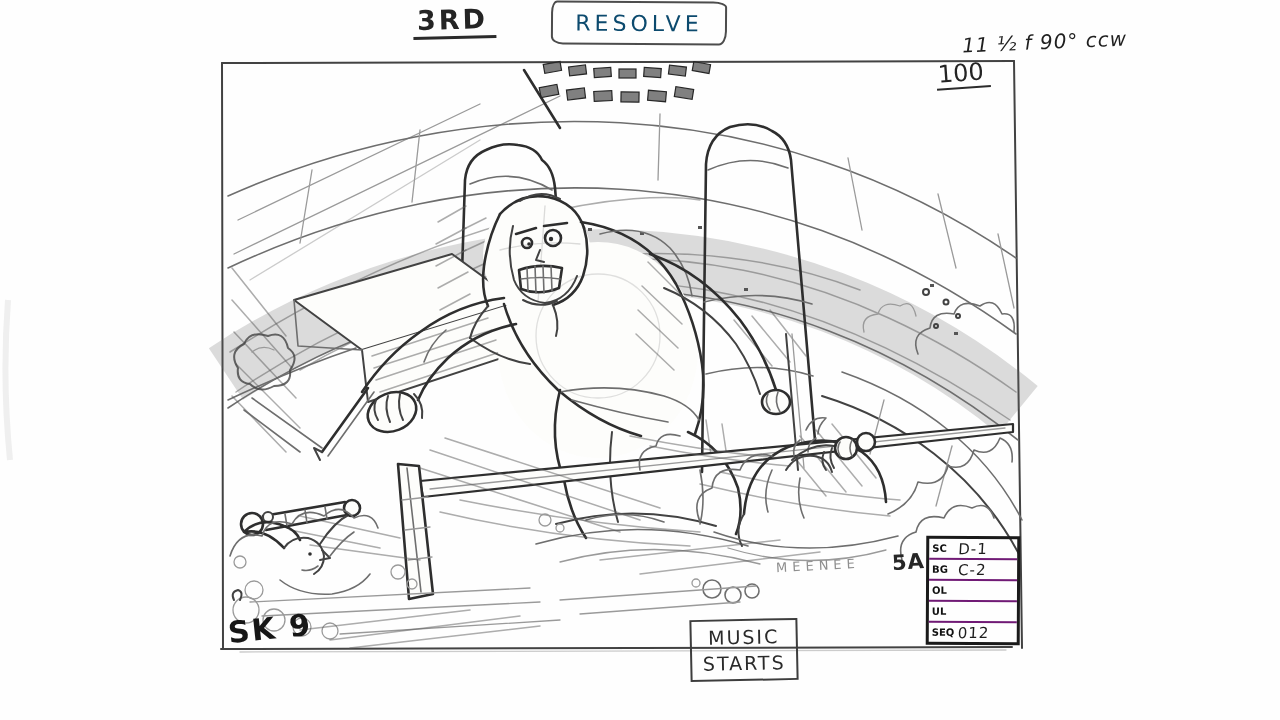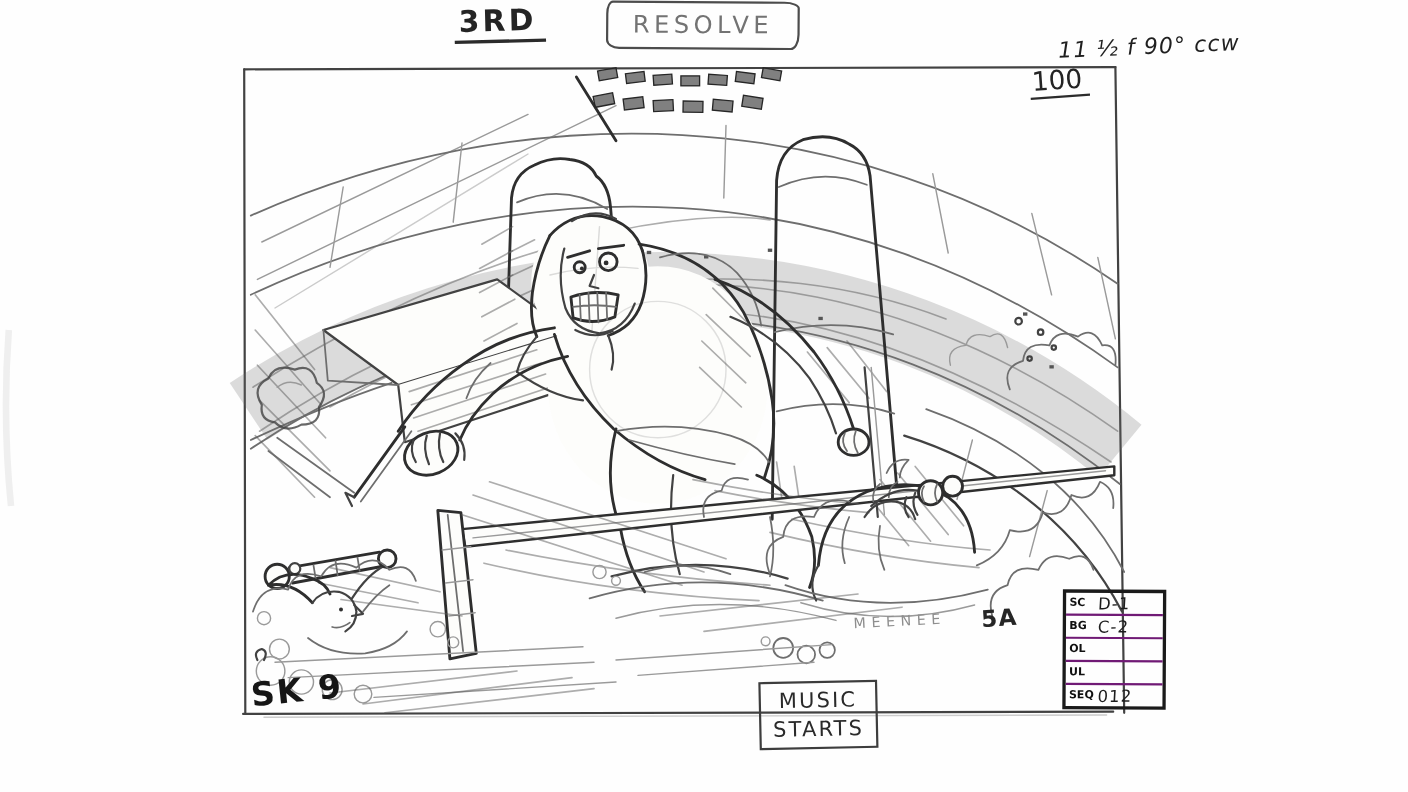--- a/index.html
+++ b/index.html
@@ -13,36 +13,36 @@
   .s3{stroke:#6e6e6e;stroke-width:1.6;fill:none;stroke-linecap:round;stroke-linejoin:round;}
   .s4{stroke:#9a9a9a;stroke-width:1.3;fill:none;stroke-linecap:round;stroke-linejoin:round;}
   .hatch{stroke:#5c5c5c;stroke-width:1.5;fill:none;stroke-linecap:round;opacity:.5;}
   
   .hw{font-family:"DejaVu Sans",sans-serif;}
   #seq-label{left:413px;top:4px;font-size:27px;font-weight:bold;letter-spacing:3px;
              border-bottom:3px solid #2b2b2b;padding:0 8px 1px 4px;transform:rotate(-1.5deg);color:#242424;}
   #action-box{left:551px;top:1px;width:172px;height:40px;border:2.5px solid #4c4c4c;
               border-radius:6px 14px 8px 12px / 12px 6px 14px 8px;transform:rotate(.4deg);
               display:flex;align-items:center;justify-content:center;}
-  #action-box span{font-size:22px;letter-spacing:4px;color:#737373;}
+  #action-box span{font-size:22px;letter-spacing:4px;color:#0c4a6e;}
   #camera-note{left:962px;top:30px;font-size:20px;font-style:italic;letter-spacing:1px;
                transform:rotate(-2.5deg);color:#1f1f1f;}
   #frame-count{left:936px;top:59px;font-size:24px;color:#242424;border-bottom:2.5px solid #2b2b2b;
                padding:0 6px 0 2px;transform:rotate(-4deg);}
   #sketch-number{left:228px;top:611px;font-size:30px;font-weight:bold;letter-spacing:2px;
                  transform:rotate(-6deg);color:#161616;}
   #character-name{left:776px;top:558px;font-size:13px;letter-spacing:5px;color:#8e8e8e;transform:rotate(-3deg);}
   #panel-code{left:892px;top:550px;font-size:21px;font-weight:bold;letter-spacing:1px;
               transform:rotate(-4deg);color:#262626;}
   #music-box{left:690px;top:619px;width:104px;height:58px;border:2.5px solid #3d3d3d;
              transform:rotate(-1.2deg);display:flex;flex-direction:column;align-items:center;
              justify-content:space-evenly;background:transparent;}
   #music-box span{font-size:19px;letter-spacing:2px;color:#2a2a2a;}
   #slate{left:926px;top:536px;width:88px;height:103px;border:3px solid #1a1a1a;
-         transform:rotate(.3deg);display:flex;flex-direction:column;background:transparent;margin-left:40px;}
+         transform:rotate(.3deg);display:flex;flex-direction:column;background:transparent;}
   .slate-row{flex:1;display:flex;align-items:center;border-top:2px solid #701a75;}
   .slate-row:first-child{border-top:none;}
   .slate-label{width:26px;padding-left:3px;font-size:10px;font-weight:bold;color:#111;}
   .slate-value{font-size:15px;color:#1d1d1d;letter-spacing:1px;transform:rotate(-1deg) skewX(-4deg);}
 </style>
 </head>
 <body>
 
 <div id="page">
 

